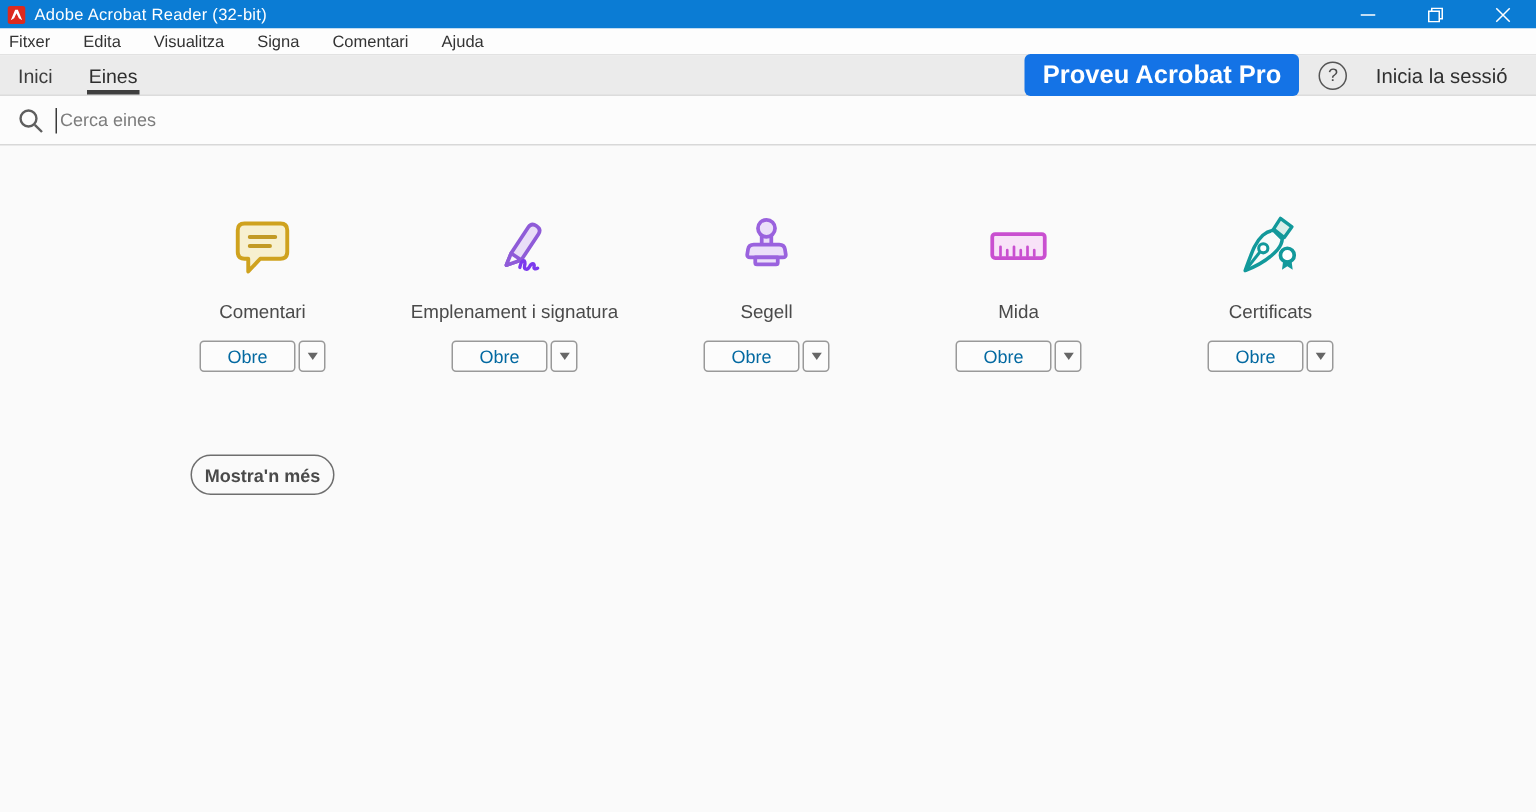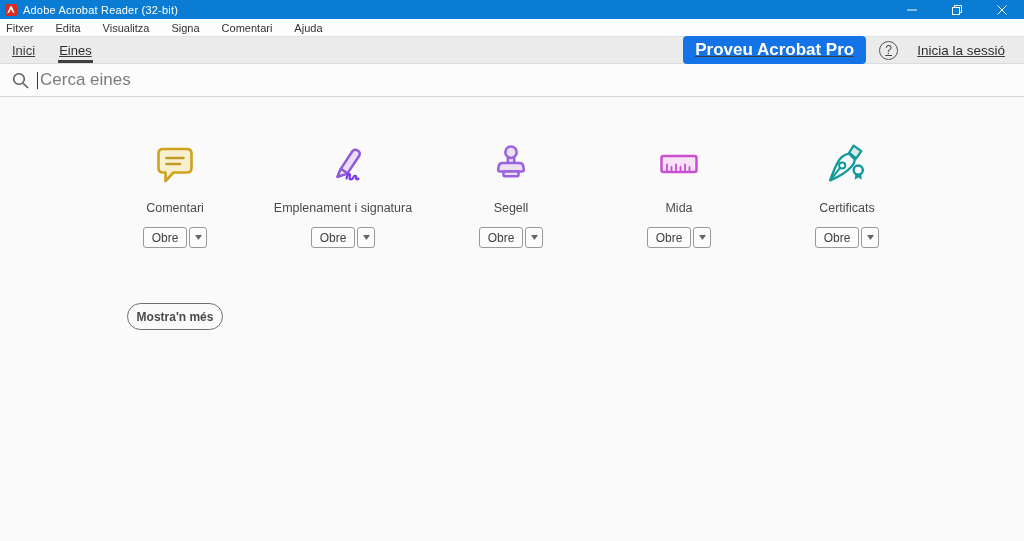--- a/index.html
+++ b/index.html
@@ -11,43 +11,43 @@
   .app-icon { width:12px; height:12px; margin:0 6px 0 5px; flex:0 0 auto; }
   .title-text { font-size:11px; letter-spacing:.2px; }
   .win-controls { margin-left:auto; display:flex; height:100%; }
   .win-btn { width:45px; height:100%; display:flex; align-items:center; justify-content:center; background:transparent; border:none; cursor:default; }
 
   
   .menubar { height:18px; background:#FDFDFD; border-bottom:1px solid #E2E2E2; display:flex; align-items:center; font-size:11px; color:#333; padding-left:1px;gap:12px; }
   .menu-item { padding:0 5px; cursor:default; }
 
   
-  .tabbar { height:27px; background:#EBEBEB; border-bottom:1px solid #DCDCDC; display:flex; align-items:center; font-size:13px; color:#3C3C3C;text-decoration:underline; }
+  .tabbar { height:27px; background:#EBEBEB; border-bottom:1px solid #DCDCDC; display:flex; align-items:center; font-size:13px; color:#3C3C3C; }
   .tab { padding:0 12px; height:100%; display:flex; align-items:center; position:relative; cursor:default; }
   .tab.active { color:#2E2E2E; }
   .tab.active::after { content:""; position:absolute; left:11px; right:11px; bottom:0; height:3px; background:#3F3F3F; }
   .tab-right { margin-left:auto; display:flex; align-items:center; gap:13px; padding-right:19px; }
   .try-pro { background:#1473E6; color:#fff; font-weight:bold; font-size:17px; padding:4px 12px; border-radius:4px; border:none; font-family:"Liberation Sans",sans-serif; }
   .help-btn { width:19px; height:19px; border-radius:50%; border:1.5px solid #555; color:#4A4A4A; font-size:12px; background:transparent; display:flex; align-items:center; justify-content:center; padding-bottom:1px; }
   .sign-in { font-size:13.5px; color:#2F2F2F; margin-left:6px; background:none; border:none; font-family:"Liberation Sans",sans-serif; }
 
   
   .searchbar { height:33px; background:#FCFCFC; border-bottom:1px solid #D8D8D8; display:flex; align-items:center; padding-left:12px; }
   .search-caret { width:1px; height:17px; background:#3A3A3A; margin-left:8px; }
-  .search-input { border:none; background:transparent; outline:none; font-size:17px; color:#333; padding-left:2px; width:500px; font-family:"Liberation Sans",sans-serif; }
+  .search-input { border:none; background:transparent; outline:none; font-size:12px; color:#333; padding-left:2px; width:500px; font-family:"Liberation Sans",sans-serif; }
   .search-input::placeholder { color:#7C7C7C; opacity:1; }
 
   
   .content { height:444px; }
   .tools-row { display:flex; padding-left:91px; padding-top:40px; }
   .tool-col { width:168px; display:flex; flex-direction:column; align-items:center; }
   .tool-icon-box { height:54px; display:flex; align-items:center; justify-content:center; }
   .tool-label { height:36px; max-width:140px; display:flex; align-items:center; justify-content:center; text-align:center; font-size:12.5px; color:#4A4A4A; line-height:1.25; }
   .open-row { display:flex; gap:2px; height:21px; }
-  .open-main { width:44px; border:1px solid #999; border-radius:3px; background:#FCFCFC; font-size:12px; color:#404040; display:flex; align-items:center; justify-content:center; font-family:"Liberation Sans",sans-serif; }
+  .open-main { width:64px; border:1px solid #999; border-radius:3px; background:#FCFCFC; font-size:12px; color:#0369a1; display:flex; align-items:center; justify-content:center; font-family:"Liberation Sans",sans-serif; }
   .open-arrow { width:18px; border:1px solid #999; border-radius:3px; background:#FCFCFC; display:flex; align-items:center; justify-content:center; padding:0; }
 
   .show-more { margin:55px 0 0 127px; width:96px; height:27px; border:1px solid #6E6E6E; border-radius:14px; background:transparent; font-weight:bold; font-size:12px; color:#4A4A4A; display:flex; align-items:center; justify-content:center; font-family:"Liberation Sans",sans-serif; }
 </style>
 </head>
 <body>
 
 <div class="titlebar">
   <svg class="app-icon" viewBox="0 0 12 12">
     <rect x="0" y="0" width="12" height="12" rx="2" fill="#DC2A1E"></rect>

